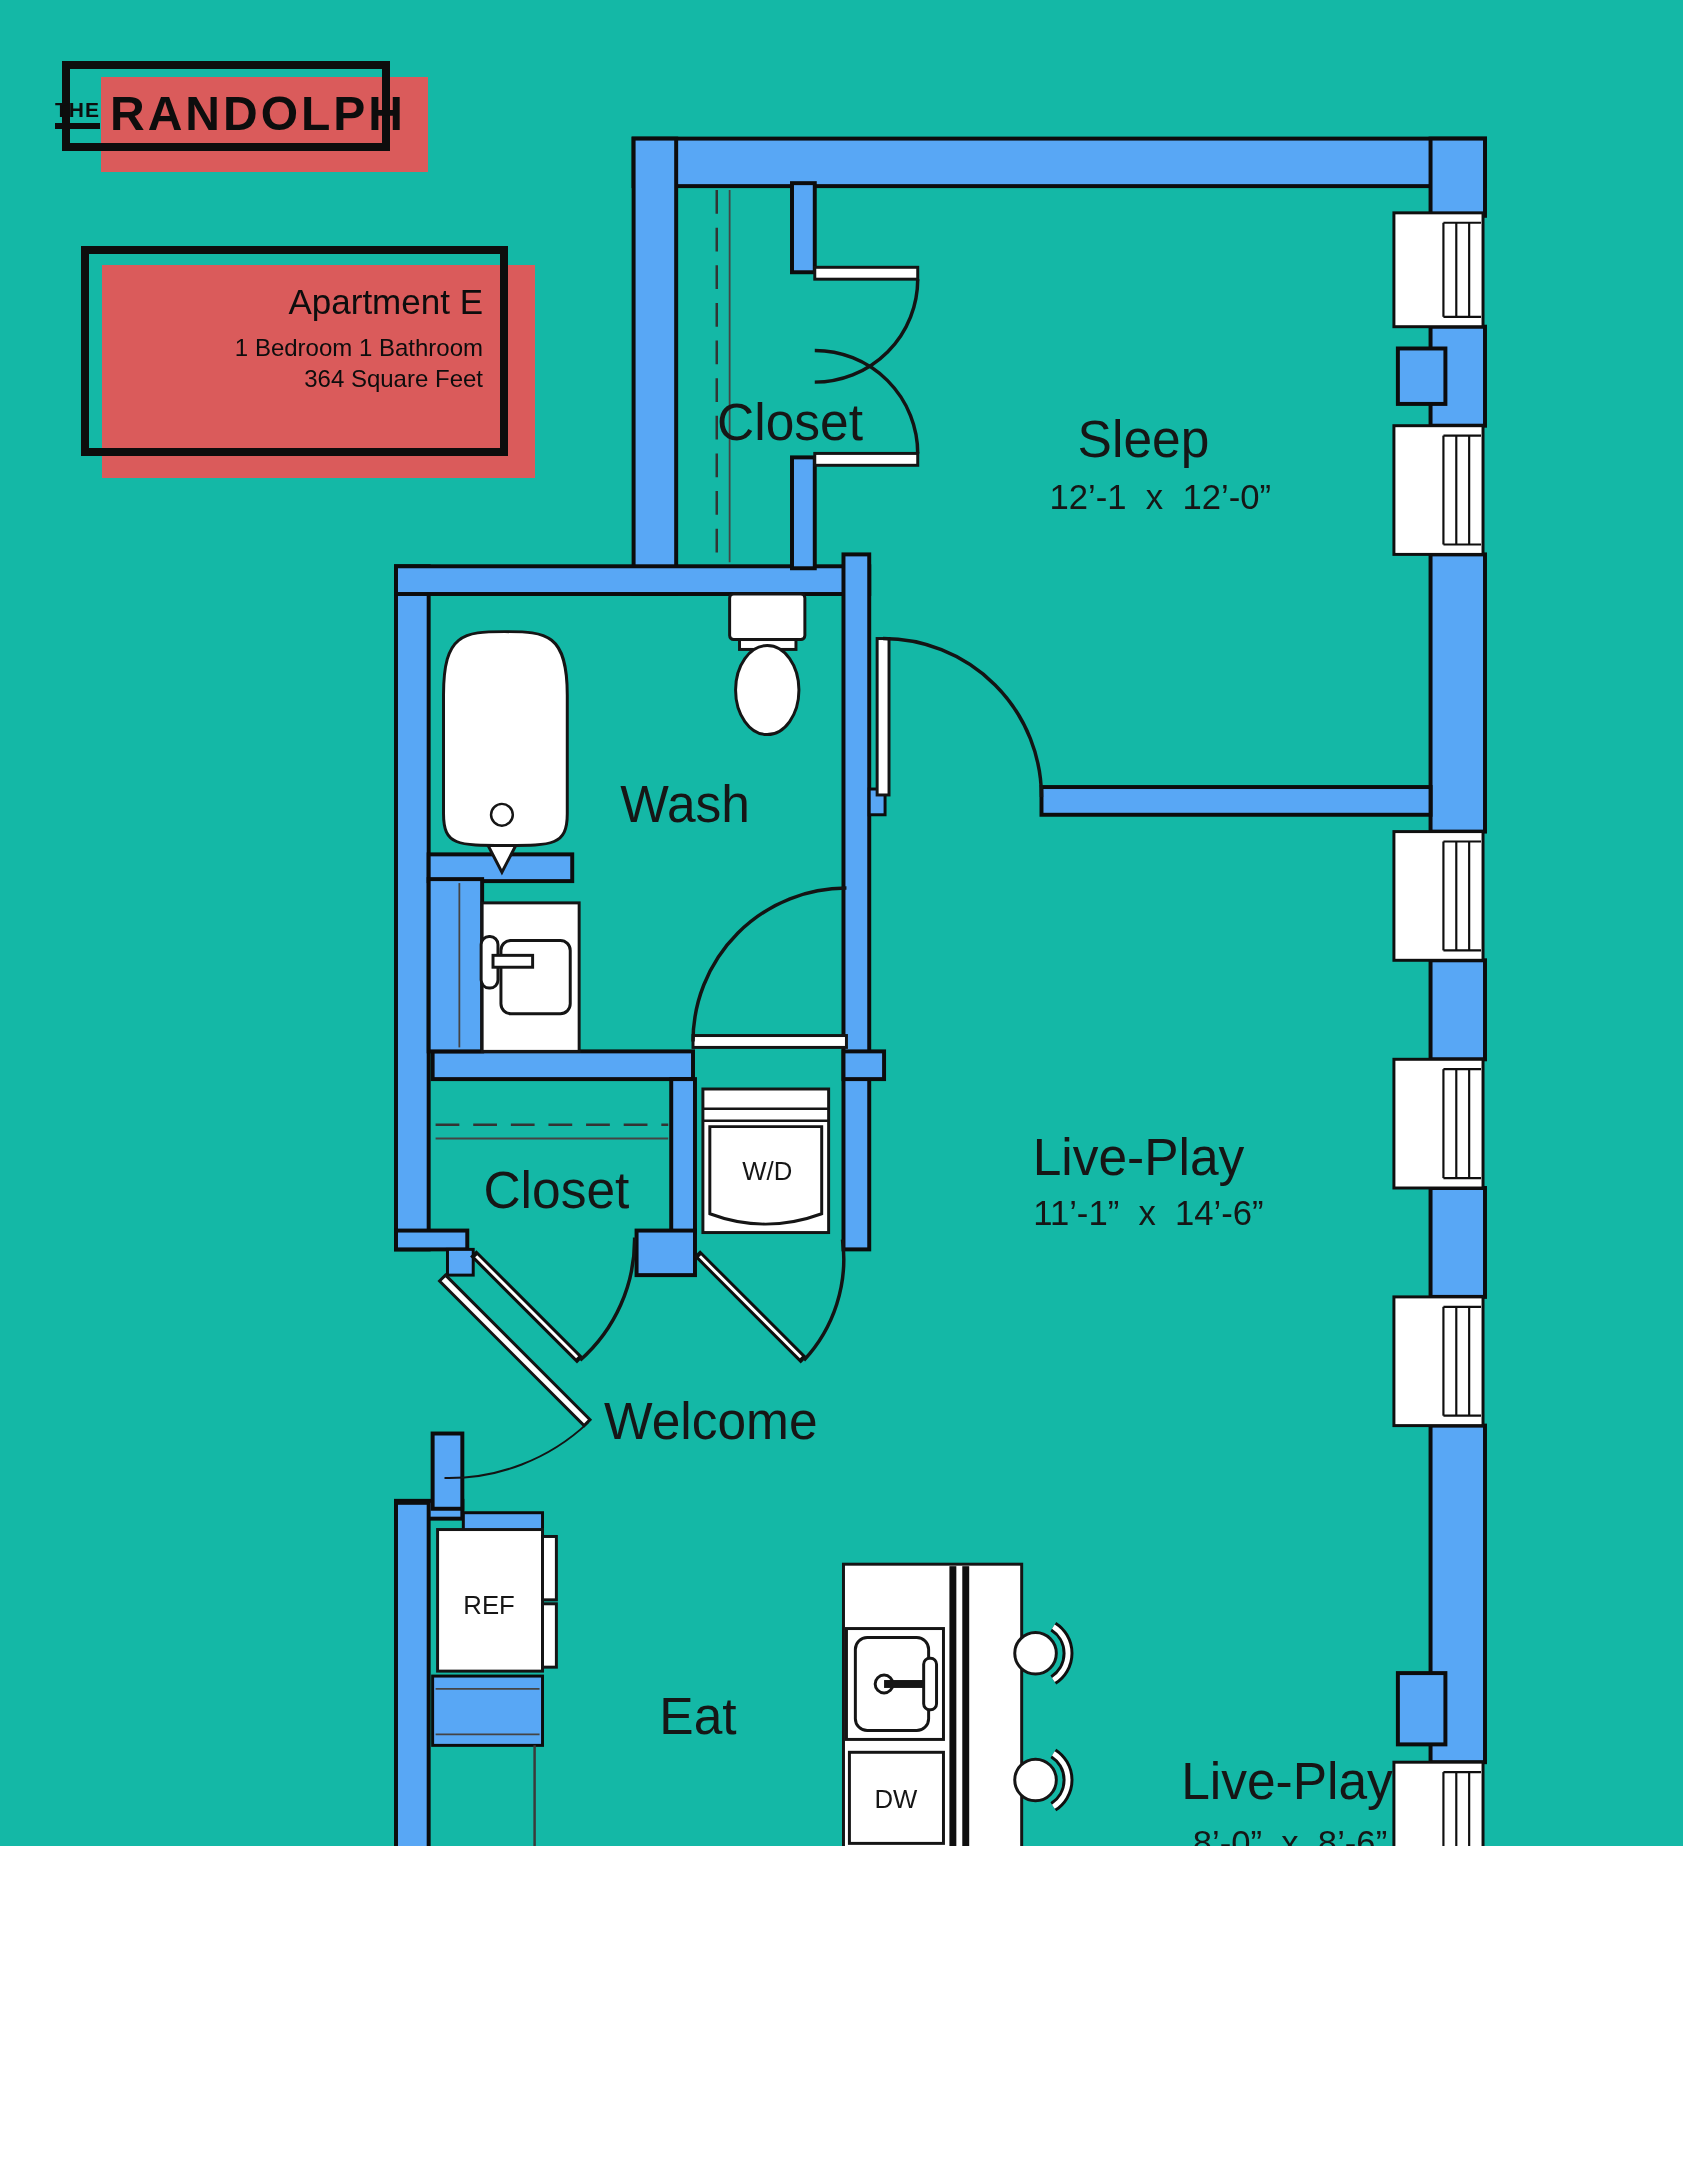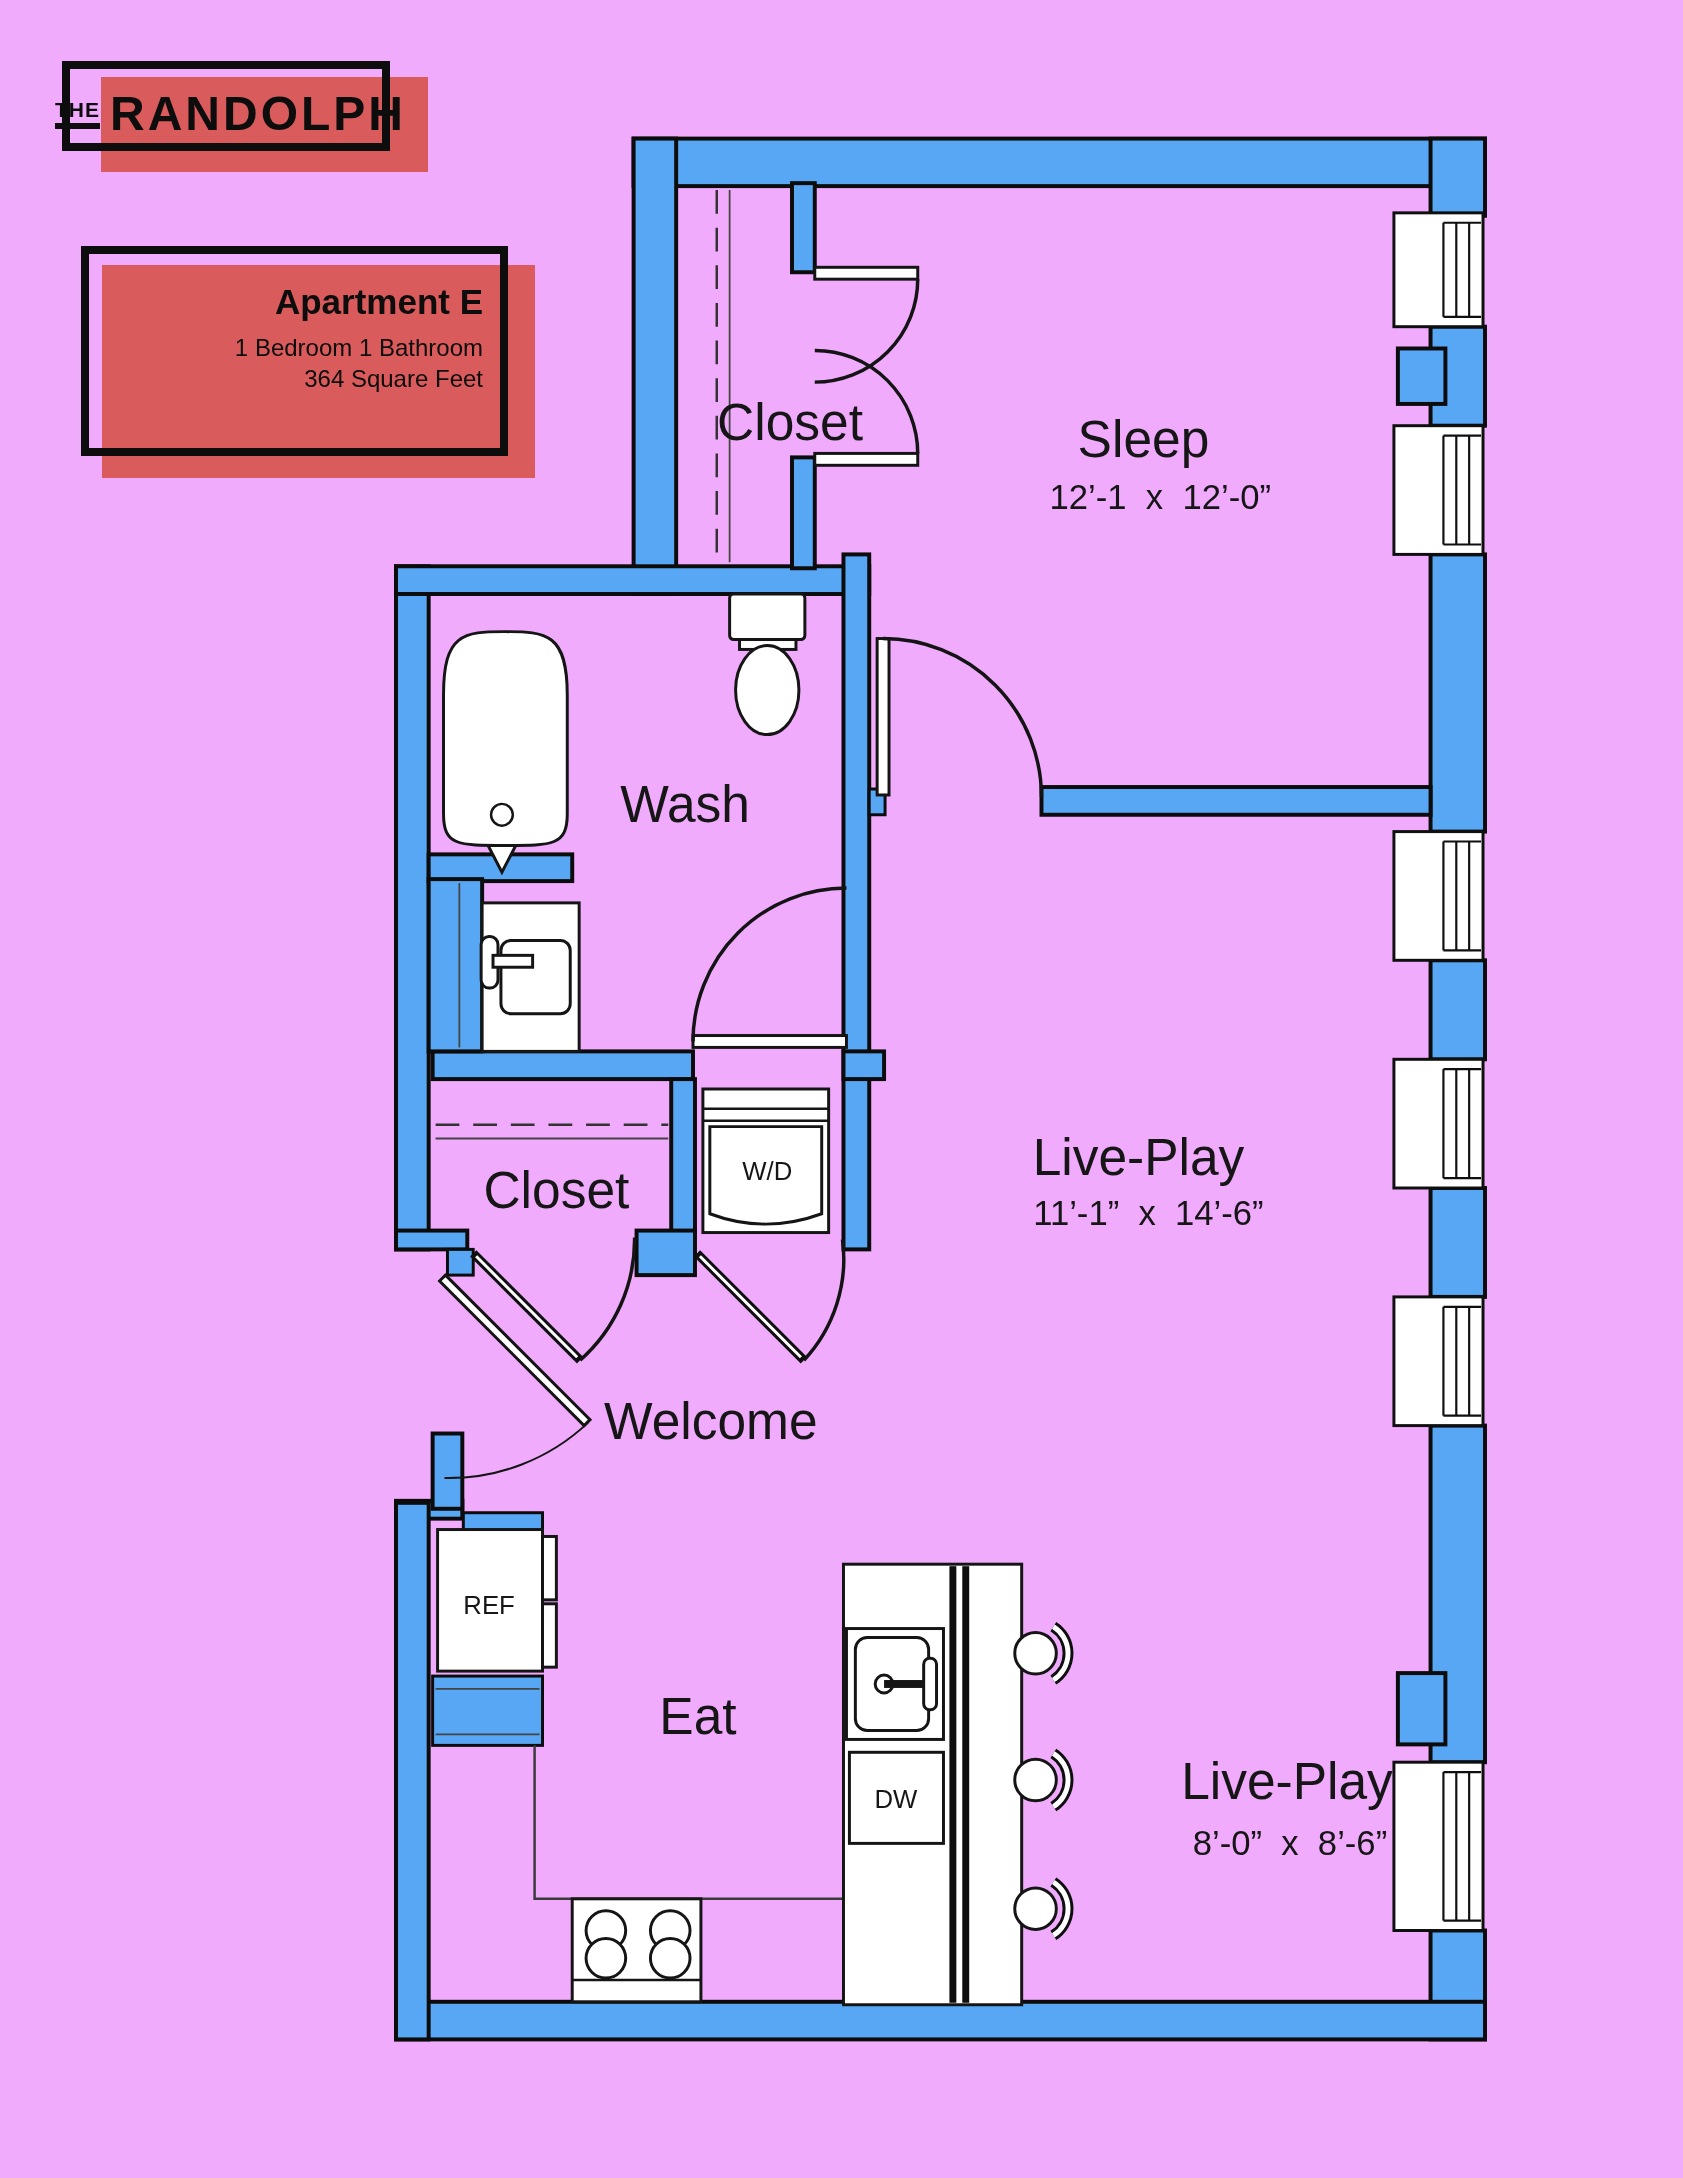--- a/index.html
+++ b/index.html
@@ -1,40 +1,40 @@
 <!DOCTYPE html>
 <html style="--wall-blue: #58A7F5; --accent-red: #DA5B5B; --ink: #111111;"><head>
 <meta charset="utf-8">
 <style>
   :root{
     --wall-blue:#58A7F5;
     --accent-red:#DA5B5B;
     --ink:#111111;
   }
   html,body{margin:0;padding:0;background:#ffffff;}
-  #page{position:relative;width:1683px;height:2178px;background:#f0abfc;overflow:hidden;
+  #page{position:relative;width:1683px;height:1846px;background:#14b8a6;overflow:hidden;
         font-family:"Liberation Sans",sans-serif;}
 
   
   .card{position:absolute;}
   .red-fill{position:absolute;background:var(--accent-red);}
   .black-frame{position:absolute;border:8px solid #0d0d0d;background:transparent;}
 
   #logo-red{left:101px;top:77px;width:327px;height:95px;}
   #logo-frame{left:62px;top:61px;width:312px;height:74px;}
   #logo-text{position:absolute;left:87px;top:79px;width:287px;height:69px;
              display:flex;align-items:center;justify-content:center;gap:10px;color:#0d0d0d;}
   #logo-the{font-size:21px;font-weight:bold;letter-spacing:1px;border-bottom:6px solid #0d0d0d;
             padding-bottom:3px;line-height:1;}
   #logo-name{font-size:48px;font-weight:bold;letter-spacing:3px;line-height:1;}
 
   #info-red{left:102px;top:265px;width:433px;height:213px;}
   #info-frame{left:81px;top:246px;width:411px;height:194px;}
   #info-text{position:absolute;left:119px;top:282px;width:364px;text-align:right;color:#0d0d0d;}
-  #info-title{font-size:35px;font-weight:bold;margin:0 0 12px 0;}
+  #info-title{font-size:35px;font-weight:normal;margin:0 0 12px 0;}
   #info-line{font-size:24px;margin:3px 0;}
 
   
   svg text{font-family:"Liberation Sans",sans-serif;fill:#161616;}
   .wall{fill:var(--wall-blue);stroke:#0c0c0c;stroke-width:4;}
   .wall-thin{fill:var(--wall-blue);stroke:#0c0c0c;stroke-width:3;}
   .fixture{fill:#ffffff;stroke:#151515;stroke-width:3;}
   .fixline{stroke:#151515;stroke-width:2.5;fill:none;}
   .counter{stroke:#3a3a3a;stroke-width:2.5;fill:none;}
   .door-arc{fill:none;stroke:#141414;stroke-width:3.5;}

